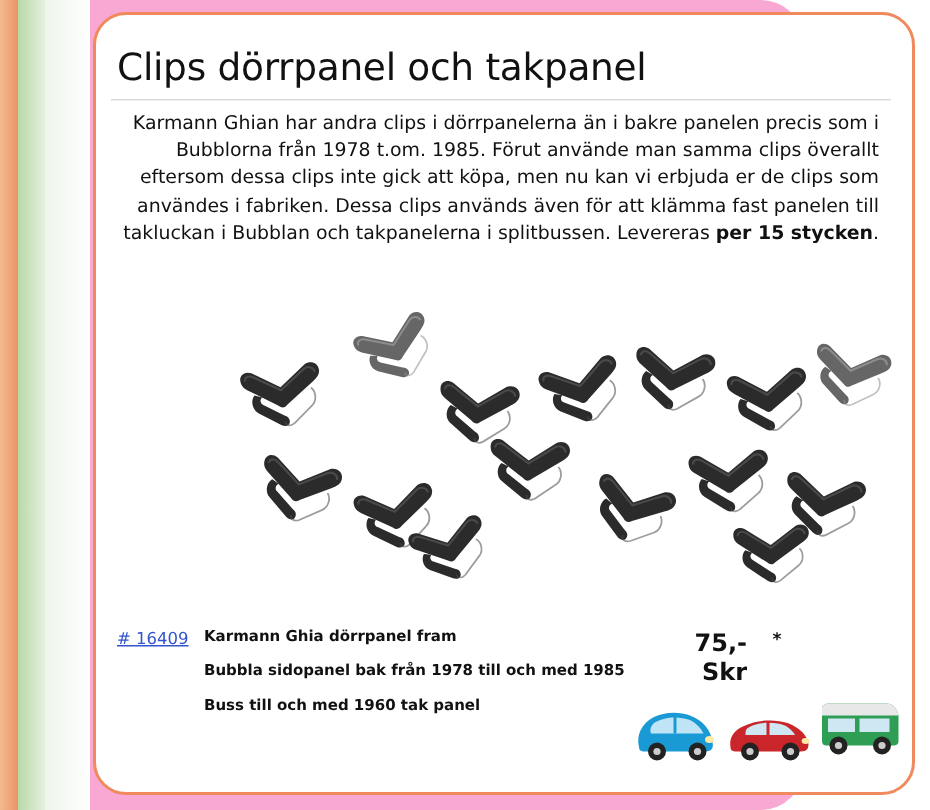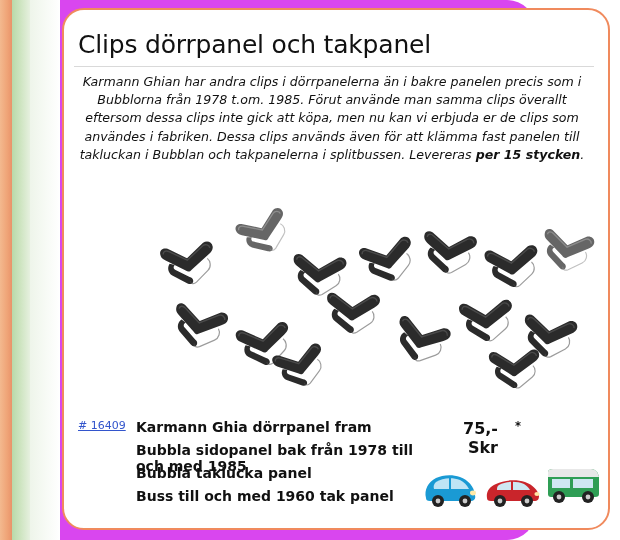--- a/index.html
+++ b/index.html
@@ -10,21 +10,21 @@
     width: 620px;
     height: 540px;
     font-family: "Liberation Sans", sans-serif;
     background: #ffffff;
     overflow: hidden;
   }
   .page {
     position: relative;
     width: 536px;
     height: 540px;
-    background: #d946ef;
+    background: #f9a8d4;
     box-sizing: border-box;
     border-radius: 29px;
   }
   
   .stripe {
     position: absolute;
     top: 0;
     bottom: 0;
   }
   .stripe-peach {
@@ -75,22 +75,21 @@
   }
   .body-text {
     position: absolute;
     left: 14px;
     top: 63px;
     width: 508px;
     font-size: 12.6px;
     line-height: 18.2px;
     color: #111111;
     font-family: "DejaVu Sans", sans-serif;
-    text-align: center;
-    font-style: italic;
+    text-align: right;
   }
   .body-text b {
     font-weight: bold;
   }
   
   .photo {
     position: absolute;
     left: 20px;
     top: 185px;
     width: 510px;
@@ -121,21 +120,21 @@
   }
   .col-code {
     width: 58px;
     font-size: 11px;
     color: #3355cc;
     text-decoration: underline;
     padding-top: 1px;
   }
   .col-name {
     width: 292px;
-    font-size: 14px;
+    font-size: 10px;
     font-weight: bold;
     color: #111111;
     padding-top: 1px;
   }
   .col-price {
     width: 70px;
     font-size: 16px;
     font-weight: bold;
     color: #111111;
     text-align: right;
@@ -308,26 +307,20 @@
     <div class="table">
         <div class="row">
           <div class="col-code"># 16409</div>
           <div class="col-name">Karmann Ghia dörrpanel fram</div>
           <div class="col-price">75,- Skr</div>
           <div class="col-star">*</div>
         </div>
         <div class="row">
           <div class="col-code" style="text-decoration: none;"></div>
           <div class="col-name">Bubbla sidopanel bak från  1978 till och med 1985</div>
-          <div class="col-price"></div>
-          <div class="col-star"></div>
-        </div>
-        <div class="row">
-          <div class="col-code" style="text-decoration: none;"></div>
-          <div class="col-name">Bubbla taklucka panel</div>
           <div class="col-price"></div>
           <div class="col-star"></div>
         </div>
         <div class="row">
           <div class="col-code" style="text-decoration: none;"></div>
           <div class="col-name">Buss till och med 1960 tak panel</div>
           <div class="col-price"></div>
           <div class="col-star"></div>
         </div>
       </div>

